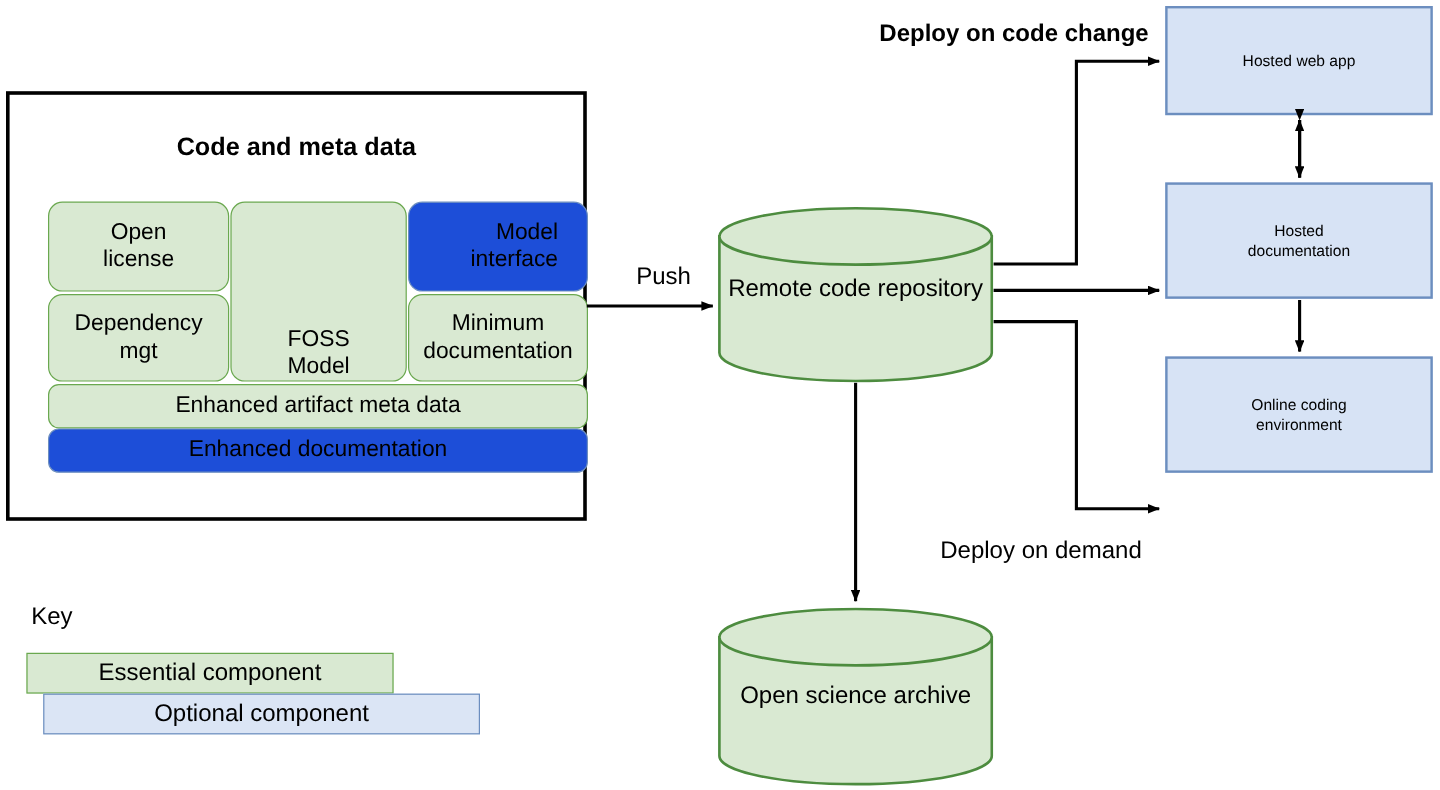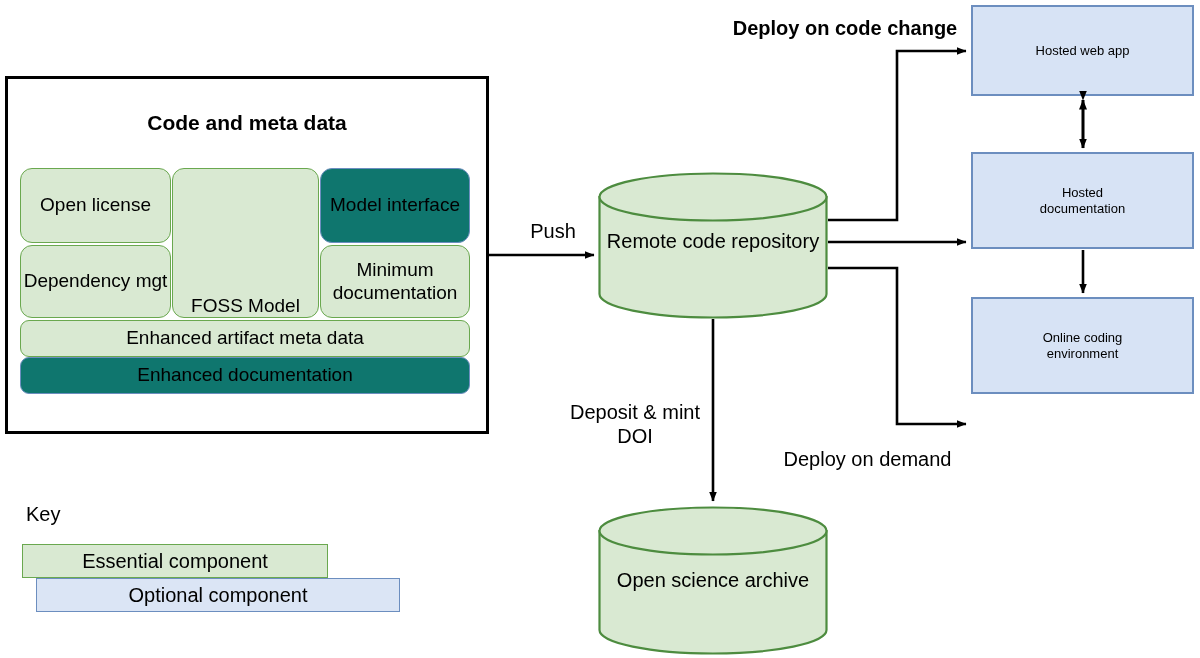--- a/index.html
+++ b/index.html
@@ -35,24 +35,25 @@
   
   .tile {
     display: flex;
     align-items: center;
     justify-content: center;
     text-align: center;
     font-size: 19px;
     line-height: 1.18;
     border-radius: 12px;
     border: 1.5px solid;
-    padding: 0 2px;
+    padding: 0 24px;
+    margin-left: 20px;
   }
   .tile.green { background: #d9e9d2; border-color: #6aa84f; }
-  .tile.blue  { background: #0f766e; border-color: #6c8ebf; }
+  .tile.blue  { background: #1d4ed8; border-color: #6c8ebf; text-align: right; }
   .tile.flat  { border-radius: 9px; }
 
   
   .pbox {
     display: flex;
     align-items: center;
     justify-content: center;
     text-align: center;
     font-size: 13px;
     line-height: 1.2;
@@ -171,22 +172,20 @@
     <span style="white-space:pre;">Online coding
 environment</span>
   </div>
 
   <div class="abs lbl" style="left:498px; top:219px; width:110px;">Push</div>
 
   <div class="abs lbl" style="left:700px; top:16px; width:290px;font-weight:bold;">Deploy on code change</div>
 
   <div class="abs lbl" style="left:760px; top:447px; width:215px;">Deploy on demand</div>
 
-  <div class="abs lbl" style="left:540px; top:400px; width:190px;">Deposit &amp; mint
-DOI</div>
 
   <div class="abs key-title" style="left:26px; top:503px;text-align:right;">Key</div>
 
   <div class="abs key-row green" style="left:22px; top:544px; width:306px; height:34px;">
     <span>Essential component</span>
   </div>
 
   <div class="abs key-row blue" style="left:36px; top:578px; width:364px; height:34px;">
     <span>Optional component</span>
   </div>

